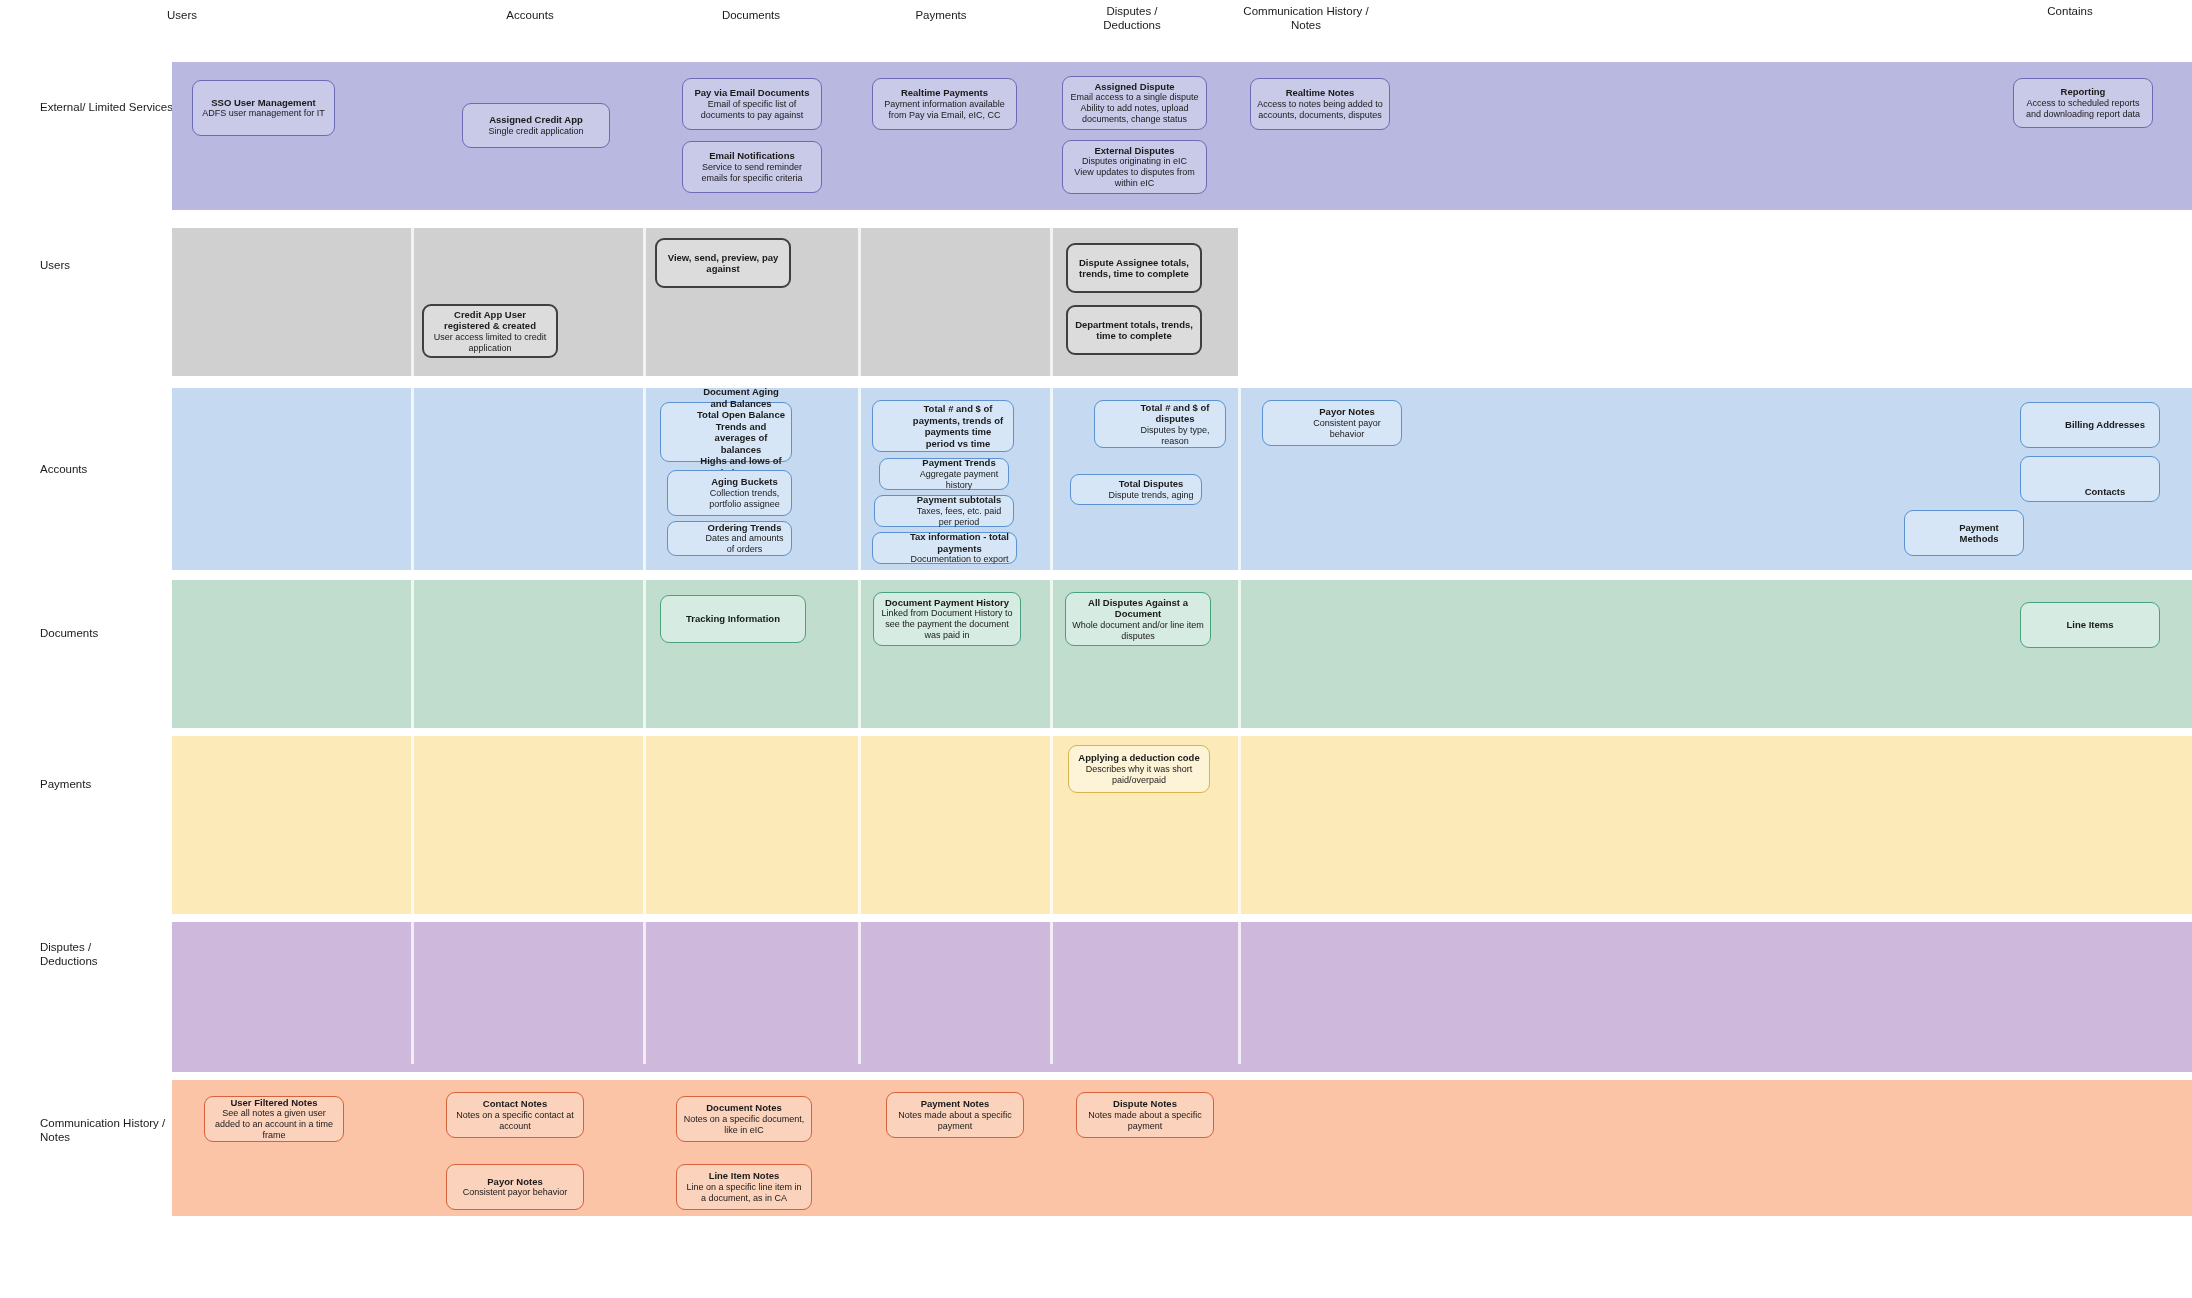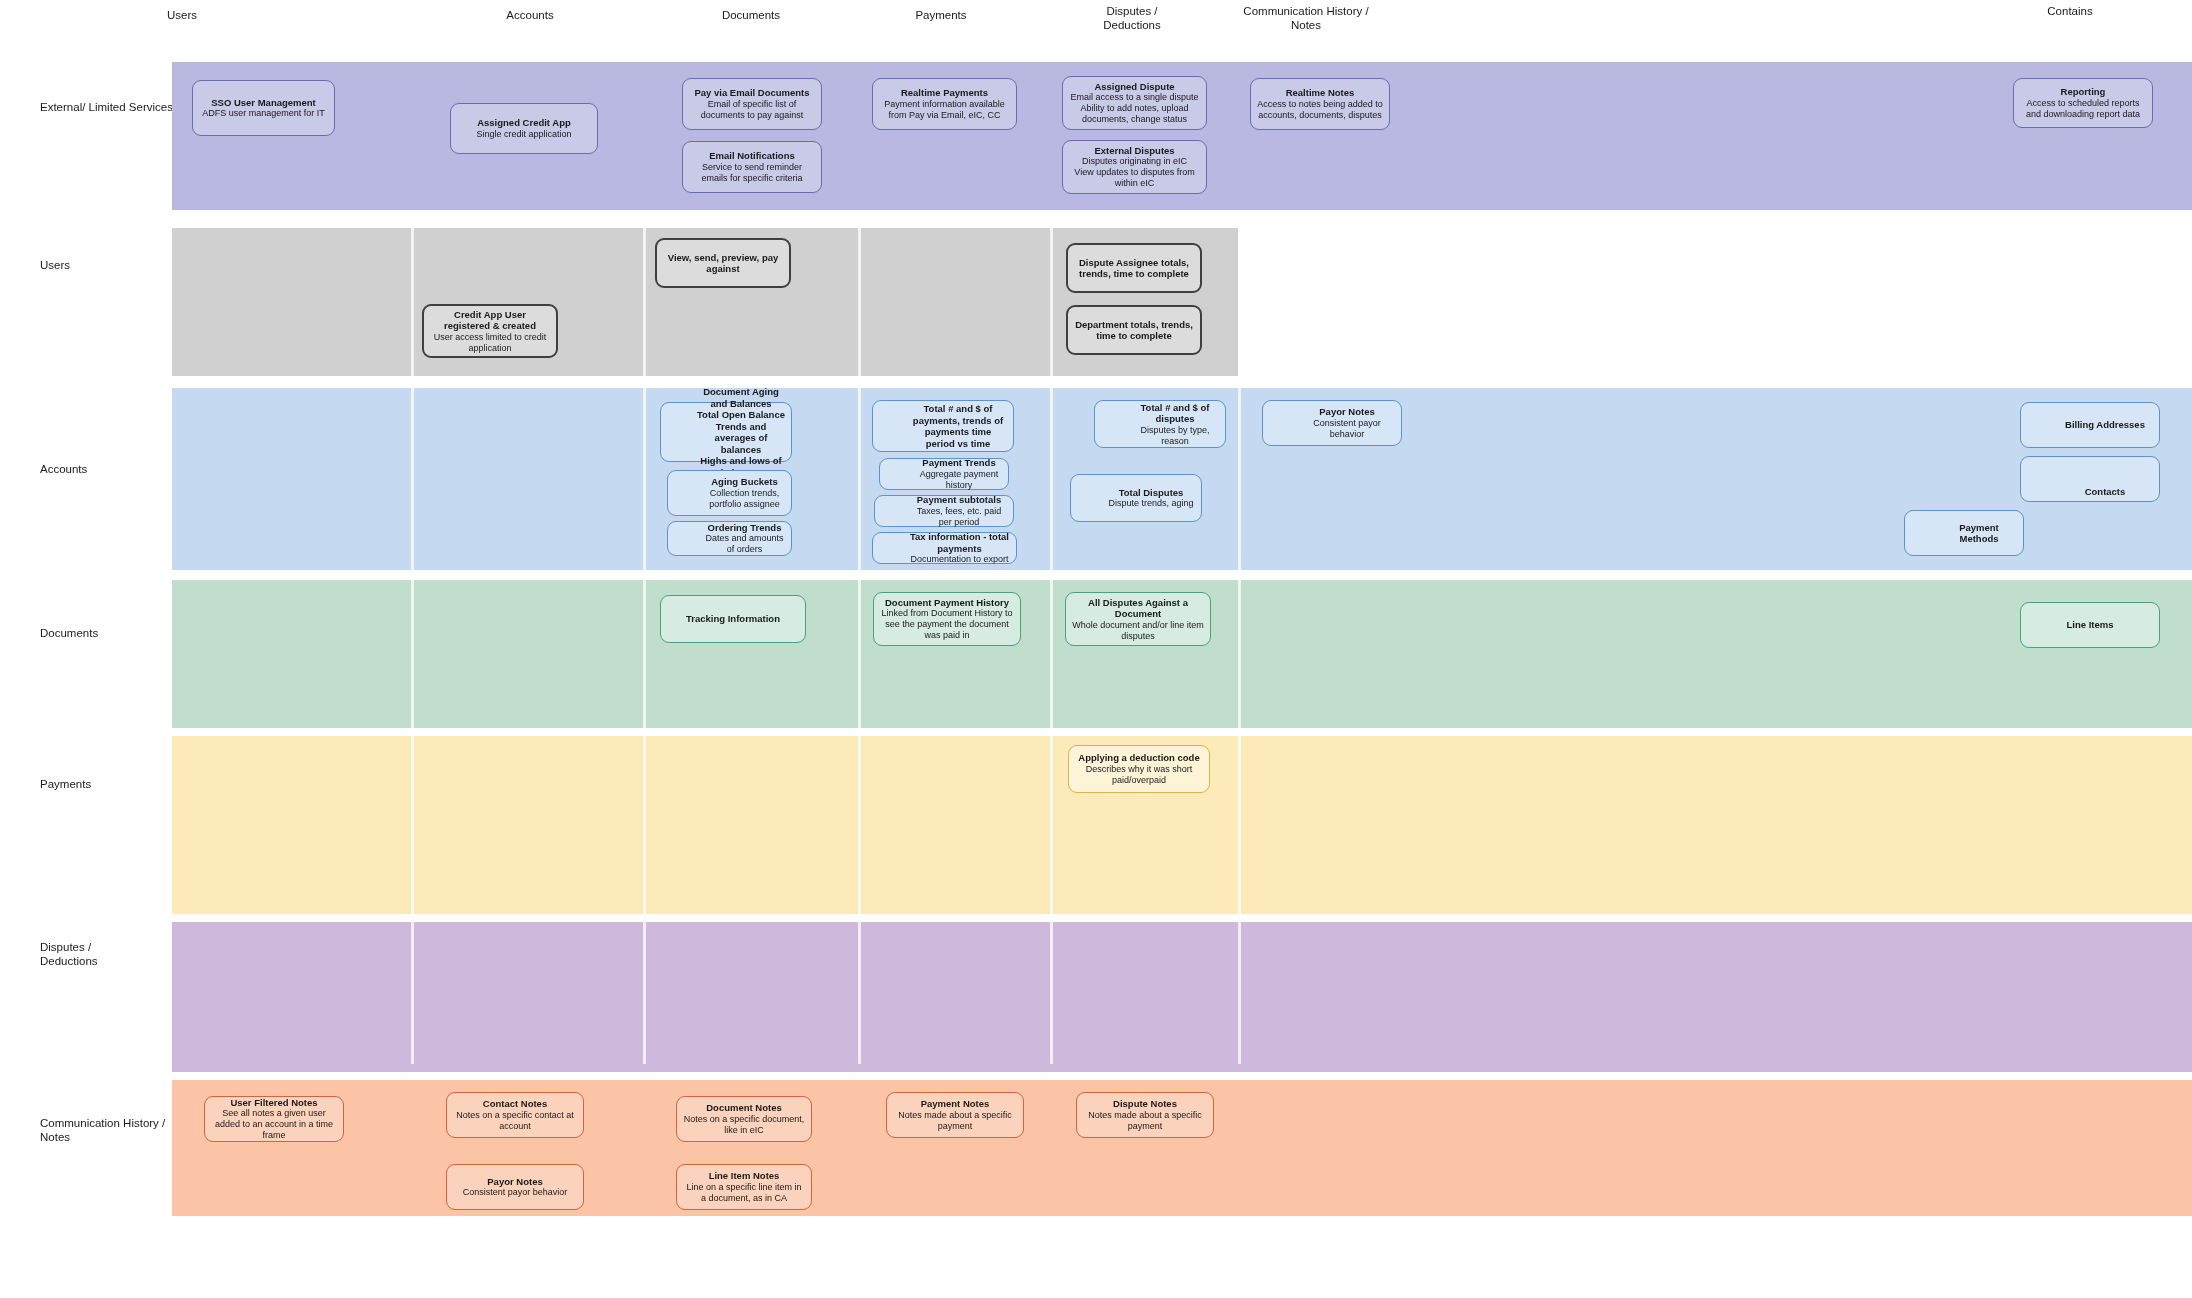--- a/index.html
+++ b/index.html
@@ -83,21 +83,21 @@
   <div class="divider" style="left:1050px;top:228px;height:836px;"></div>
   <div class="divider" style="left:1238px;top:228px;height:836px;"></div>
 
   <div class="node v-purple" style="left:192px;top:80px;width:143px;height:56px;">
     <span class="body">
       <span class="ttl">SSO User Management</span>
       <span class="sub">ADFS user management for IT</span>
     </span>
   </div>
 
-  <div class="node v-purple" style="left:450px;top:103px;width:148px;height:51px;">
+  <div class="node v-purple" style="left:462px;top:103px;width:148px;height:45px;">
     <span class="body">
       <span class="ttl">Assigned Credit App</span>
       <span class="sub">Single credit application</span>
     </span>
   </div>
 
   <div class="node v-purple" style="left:682px;top:78px;width:140px;height:52px;">
     <span class="body">
       <span class="ttl">Pay via Email Documents</span>
       <span class="sub">Email of specific list of documents to pay against</span>
@@ -223,21 +223,21 @@
     </span>
   </div>
 
   <div class="node v-blue" style="left:1070px;top:400px;width:132px;height:48px;margin-left:24px;">
     <span class="body">
       <span class="ttl">Total # and $ of disputes</span>
       <span class="sub">Disputes by type, reason</span>
     </span>
   </div>
 
-  <div class="node v-blue" style="left:1070px;top:474px;width:132px;height:48px;">
+  <div class="node v-blue" style="left:1070px;top:474px;width:132px;height:31px;">
     <span class="body">
       <span class="ttl">Total Disputes</span>
       <span class="sub">Dispute trends, aging</span>
     </span>
   </div>
 
   <div class="node v-blue" style="left:1262px;top:400px;width:140px;height:46px;">
     <span class="body">
       <span class="ttl">Payor Notes</span>
       <span class="sub">Consistent payor behavior</span>

